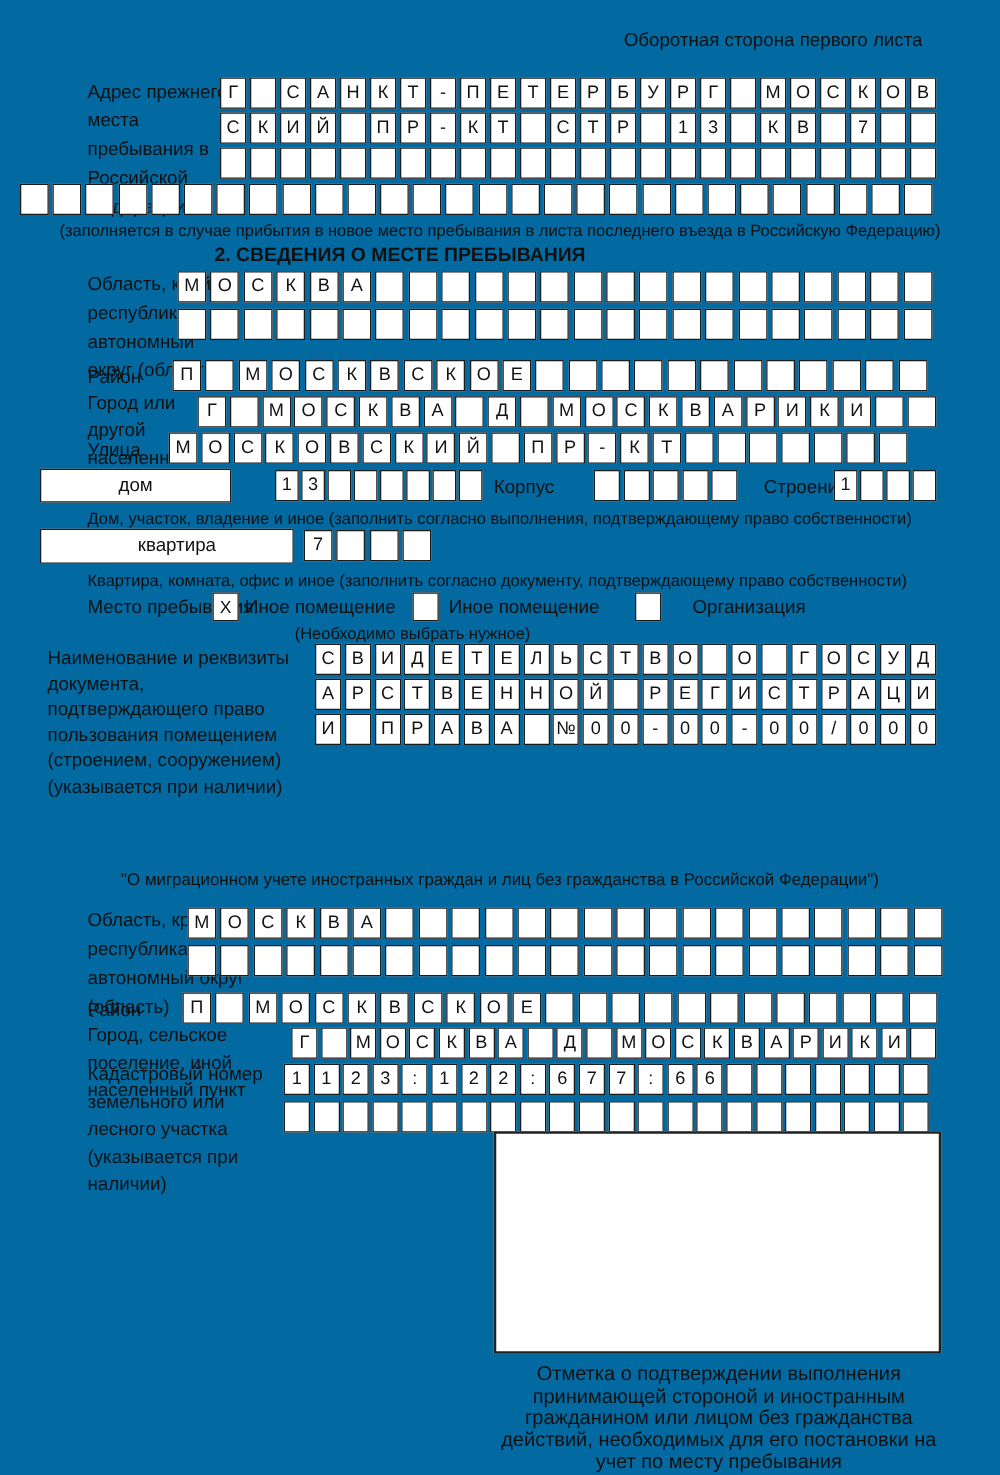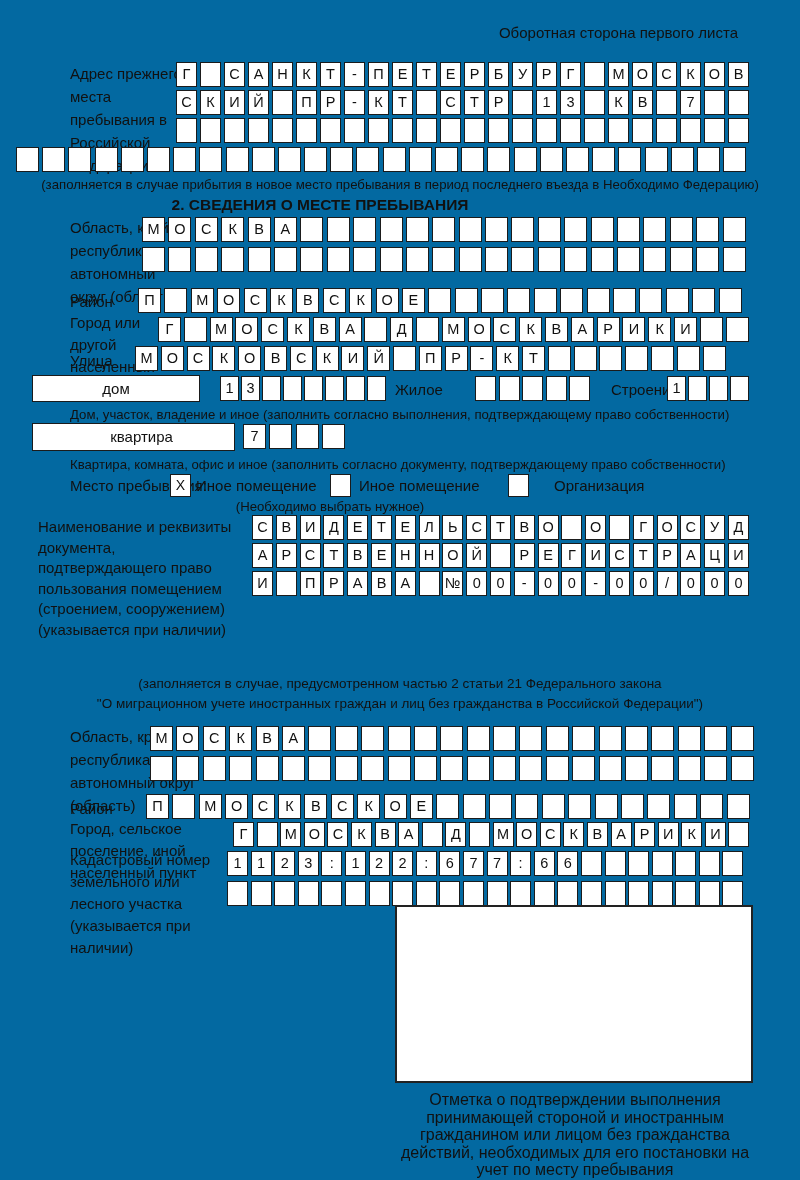--- a/index.html
+++ b/index.html
@@ -34,40 +34,40 @@
 
 <div id="page">
 
   <div class="abs hdr" style="top:24px;right:62px;">Оборотная сторона первого листа</div>
 
   <div class="abs lbl" style="top:62px;left:70px;width:128px;">Адрес прежнего места пребывания в Российской Федерации</div>
   <div class="grid g24" style="top:62px;left:176px;"><span class="cell">Г</span><span class="cell"></span><span class="cell">С</span><span class="cell">А</span><span class="cell">Н</span><span class="cell">К</span><span class="cell">Т</span><span class="cell">-</span><span class="cell">П</span><span class="cell">Е</span><span class="cell">Т</span><span class="cell">Е</span><span class="cell">Р</span><span class="cell">Б</span><span class="cell">У</span><span class="cell">Р</span><span class="cell">Г</span><span class="cell"></span><span class="cell">М</span><span class="cell">О</span><span class="cell">С</span><span class="cell">К</span><span class="cell">О</span><span class="cell">В</span></div>
   <div class="grid g24" style="top:90px;left:176px;"><span class="cell">С</span><span class="cell">К</span><span class="cell">И</span><span class="cell">Й</span><span class="cell"></span><span class="cell">П</span><span class="cell">Р</span><span class="cell">-</span><span class="cell">К</span><span class="cell">Т</span><span class="cell"></span><span class="cell">С</span><span class="cell">Т</span><span class="cell">Р</span><span class="cell"></span><span class="cell">1</span><span class="cell">3</span><span class="cell"></span><span class="cell">К</span><span class="cell">В</span><span class="cell"></span><span class="cell">7</span><span class="cell"></span><span class="cell"></span></div>
   <div class="grid g24" style="top:118px;left:176px;"><span class="cell"></span><span class="cell"></span><span class="cell"></span><span class="cell"></span><span class="cell"></span><span class="cell"></span><span class="cell"></span><span class="cell"></span><span class="cell"></span><span class="cell"></span><span class="cell"></span><span class="cell"></span><span class="cell"></span><span class="cell"></span><span class="cell"></span><span class="cell"></span><span class="cell"></span><span class="cell"></span><span class="cell"></span><span class="cell"></span><span class="cell"></span><span class="cell"></span><span class="cell"></span><span class="cell"></span></div>
   <div class="grid g28" style="top:147px;left:16px;"><span class="cell"></span><span class="cell"></span><span class="cell"></span><span class="cell"></span><span class="cell"></span><span class="cell"></span><span class="cell"></span><span class="cell"></span><span class="cell"></span><span class="cell"></span><span class="cell"></span><span class="cell"></span><span class="cell"></span><span class="cell"></span><span class="cell"></span><span class="cell"></span><span class="cell"></span><span class="cell"></span><span class="cell"></span><span class="cell"></span><span class="cell"></span><span class="cell"></span><span class="cell"></span><span class="cell"></span><span class="cell"></span><span class="cell"></span><span class="cell"></span><span class="cell"></span></div>
-  <div class="abs note" style="top:177px;left:0;">(заполняется в случае прибытия в новое место пребывания в период последнего въезда в Необходимо Федерацию)</div>
+  <div class="abs note" style="top:177px;left:0;">(заполняется в случае прибытия в новое место пребывания в листа последнего въезда в Российскую Федерацию)</div>
 
   <div class="abs title" style="top:196px;left:0;">2. СВЕДЕНИЯ О МЕСТЕ ПРЕБЫВАНИЯ</div>
 
   <div class="abs lbl" style="top:216px;left:70px;width:108px;">Область, край, республика, автономный округ (область)</div>
   <div class="grid g23" style="top:217px;left:142px;"><span class="cell">М</span><span class="cell">О</span><span class="cell">С</span><span class="cell">К</span><span class="cell">В</span><span class="cell">А</span><span class="cell"></span><span class="cell"></span><span class="cell"></span><span class="cell"></span><span class="cell"></span><span class="cell"></span><span class="cell"></span><span class="cell"></span><span class="cell"></span><span class="cell"></span><span class="cell"></span><span class="cell"></span><span class="cell"></span><span class="cell"></span><span class="cell"></span><span class="cell"></span><span class="cell"></span></div>
   <div class="grid g23" style="top:247px;left:142px;"><span class="cell"></span><span class="cell"></span><span class="cell"></span><span class="cell"></span><span class="cell"></span><span class="cell"></span><span class="cell"></span><span class="cell"></span><span class="cell"></span><span class="cell"></span><span class="cell"></span><span class="cell"></span><span class="cell"></span><span class="cell"></span><span class="cell"></span><span class="cell"></span><span class="cell"></span><span class="cell"></span><span class="cell"></span><span class="cell"></span><span class="cell"></span><span class="cell"></span><span class="cell"></span></div>
 
   <div class="abs lbl" style="top:290px;left:70px;">Район</div>
   <div class="grid g23" style="top:288px;left:138px;"><span class="cell">П</span><span class="cell"></span><span class="cell">М</span><span class="cell">О</span><span class="cell">С</span><span class="cell">К</span><span class="cell">В</span><span class="cell">С</span><span class="cell">К</span><span class="cell">О</span><span class="cell">Е</span><span class="cell"></span><span class="cell"></span><span class="cell"></span><span class="cell"></span><span class="cell"></span><span class="cell"></span><span class="cell"></span><span class="cell"></span><span class="cell"></span><span class="cell"></span><span class="cell"></span><span class="cell"></span></div>
 
   <div class="abs lbl" style="top:312px;left:70px;width:120px;line-height:22px;">Город или другой населенный пункт</div>
   <div class="grid g23b" style="top:317px;left:158px;"><span class="cell">Г</span><span class="cell"></span><span class="cell">М</span><span class="cell">О</span><span class="cell">С</span><span class="cell">К</span><span class="cell">В</span><span class="cell">А</span><span class="cell"></span><span class="cell">Д</span><span class="cell"></span><span class="cell">М</span><span class="cell">О</span><span class="cell">С</span><span class="cell">К</span><span class="cell">В</span><span class="cell">А</span><span class="cell">Р</span><span class="cell">И</span><span class="cell">К</span><span class="cell">И</span><span class="cell"></span><span class="cell"></span></div>
 
   <div class="abs lbl" style="top:349px;left:70px;">Улица</div>
   <div class="grid g23b" style="top:346px;left:135px;"><span class="cell">М</span><span class="cell">О</span><span class="cell">С</span><span class="cell">К</span><span class="cell">О</span><span class="cell">В</span><span class="cell">С</span><span class="cell">К</span><span class="cell">И</span><span class="cell">Й</span><span class="cell"></span><span class="cell">П</span><span class="cell">Р</span><span class="cell">-</span><span class="cell">К</span><span class="cell">Т</span><span class="cell"></span><span class="cell"></span><span class="cell"></span><span class="cell"></span><span class="cell"></span><span class="cell"></span><span class="cell"></span></div>
 
-  <div class="bigbox" style="top:375px;left:32px;width:168px;height:27px;line-height:25px;">дом</div>
+  <div class="bigbox" style="top:375px;left:32px;width:153px;height:27px;line-height:25px;">дом</div>
   <div class="grid gsm" style="top:376px;left:220px;"><span class="cell">1</span><span class="cell">3</span><span class="cell"></span><span class="cell"></span><span class="cell"></span><span class="cell"></span><span class="cell"></span><span class="cell"></span></div>
-  <div class="abs lbl" style="top:378px;left:395px;">Жилое</div>
+  <div class="abs lbl" style="top:378px;left:395px;">Корпус</div>
   <div class="grid gmid" style="top:376px;left:475px;"><span class="cell"></span><span class="cell"></span><span class="cell"></span><span class="cell"></span><span class="cell"></span></div>
   <div class="abs lbl" style="top:378px;left:611px;">Строение</div>
   <div class="grid gsm" style="top:376px;left:667px;"><span class="cell">1</span><span class="cell"></span><span class="cell"></span><span class="cell"></span></div>
   <div class="abs" style="top:407px;left:70px;font-size:13.2px;">Дом, участок, владение и иное (заполнить согласно выполнения, подтверждающему право собственности)</div>
 
   <div class="bigbox" style="top:423px;left:32px;width:203px;height:28px;line-height:26px;padding-left:16px;">квартира</div>
   <div class="grid g23" style="top:424px;left:243px;"><span class="cell">7</span><span class="cell"></span><span class="cell"></span><span class="cell"></span></div>
   <div class="abs" style="top:457px;left:70px;font-size:13.2px;">Квартира, комната, офис и иное (заполнить согласно документу, подтверждающему право собственности)</div>
 
   <div class="abs lbl" style="top:474px;left:70px;">Место пребывания:</div>
@@ -77,21 +77,20 @@
   <div class="abs lbl" style="top:474px;left:359px;">Иное помещение</div>
   <span class="abs chk" style="top:474px;left:508px;"></span>
   <div class="abs lbl" style="top:474px;left:554px;">Организация</div>
   <div class="abs lbl" style="top:517px;left:38px;width:200px;line-height:20.5px;">Наименование и реквизиты документа, подтверждающего право пользования помещением (строением, сооружением) (указывается при наличии)</div>
 
   <div class="abs" style="top:499px;left:0;width:660px;text-align:center;font-size:13.2px;">(Необходимо выбрать нужное)</div>
   <div class="grid g21d" style="top:515px;left:252px;"><span class="cell">С</span><span class="cell">В</span><span class="cell">И</span><span class="cell">Д</span><span class="cell">Е</span><span class="cell">Т</span><span class="cell">Е</span><span class="cell">Л</span><span class="cell">Ь</span><span class="cell">С</span><span class="cell">Т</span><span class="cell">В</span><span class="cell">О</span><span class="cell"></span><span class="cell">О</span><span class="cell"></span><span class="cell">Г</span><span class="cell">О</span><span class="cell">С</span><span class="cell">У</span><span class="cell">Д</span></div>
   <div class="grid g21d" style="top:543px;left:252px;"><span class="cell">А</span><span class="cell">Р</span><span class="cell">С</span><span class="cell">Т</span><span class="cell">В</span><span class="cell">Е</span><span class="cell">Н</span><span class="cell">Н</span><span class="cell">О</span><span class="cell">Й</span><span class="cell"></span><span class="cell">Р</span><span class="cell">Е</span><span class="cell">Г</span><span class="cell">И</span><span class="cell">С</span><span class="cell">Т</span><span class="cell">Р</span><span class="cell">А</span><span class="cell">Ц</span><span class="cell">И</span></div>
   <div class="grid g21d" style="top:571px;left:252px;"><span class="cell">И</span><span class="cell"></span><span class="cell">П</span><span class="cell">Р</span><span class="cell">А</span><span class="cell">В</span><span class="cell">А</span><span class="cell"></span><span class="cell">№</span><span class="cell">0</span><span class="cell">0</span><span class="cell">-</span><span class="cell">0</span><span class="cell">0</span><span class="cell">-</span><span class="cell">0</span><span class="cell">0</span><span class="cell">/</span><span class="cell">0</span><span class="cell">0</span><span class="cell">0</span></div>
 
-  <div class="abs note" style="top:676px;left:0;font-size:13.5px;">(заполняется в случае, предусмотренном частью 2 статьи 21 Федерального закона</div>
   <div class="abs note" style="top:696px;left:0;font-size:13.5px;">"О миграционном учете иностранных граждан и лиц без гражданства в Российской Федерации")</div>
 
   <div class="abs lbl" style="top:725px;left:70px;width:130px;">Область, край, республика, автономный округ (область)</div>
   <div class="grid g23" style="top:726px;left:150px;"><span class="cell">М</span><span class="cell">О</span><span class="cell">С</span><span class="cell">К</span><span class="cell">В</span><span class="cell">А</span><span class="cell"></span><span class="cell"></span><span class="cell"></span><span class="cell"></span><span class="cell"></span><span class="cell"></span><span class="cell"></span><span class="cell"></span><span class="cell"></span><span class="cell"></span><span class="cell"></span><span class="cell"></span><span class="cell"></span><span class="cell"></span><span class="cell"></span><span class="cell"></span><span class="cell"></span></div>
   <div class="grid g23" style="top:756px;left:150px;"><span class="cell"></span><span class="cell"></span><span class="cell"></span><span class="cell"></span><span class="cell"></span><span class="cell"></span><span class="cell"></span><span class="cell"></span><span class="cell"></span><span class="cell"></span><span class="cell"></span><span class="cell"></span><span class="cell"></span><span class="cell"></span><span class="cell"></span><span class="cell"></span><span class="cell"></span><span class="cell"></span><span class="cell"></span><span class="cell"></span><span class="cell"></span><span class="cell"></span><span class="cell"></span></div>
 
   <div class="abs lbl" style="top:797px;left:70px;">Район</div>
   <div class="grid g23" style="top:794px;left:146px;"><span class="cell">П</span><span class="cell"></span><span class="cell">М</span><span class="cell">О</span><span class="cell">С</span><span class="cell">К</span><span class="cell">В</span><span class="cell">С</span><span class="cell">К</span><span class="cell">О</span><span class="cell">Е</span><span class="cell"></span><span class="cell"></span><span class="cell"></span><span class="cell"></span><span class="cell"></span><span class="cell"></span><span class="cell"></span><span class="cell"></span><span class="cell"></span><span class="cell"></span><span class="cell"></span><span class="cell"></span></div>
 
   <div class="abs lbl" style="top:818px;left:70px;width:188px;line-height:22px;">Город, сельское поселение, иной населенный пункт</div>

